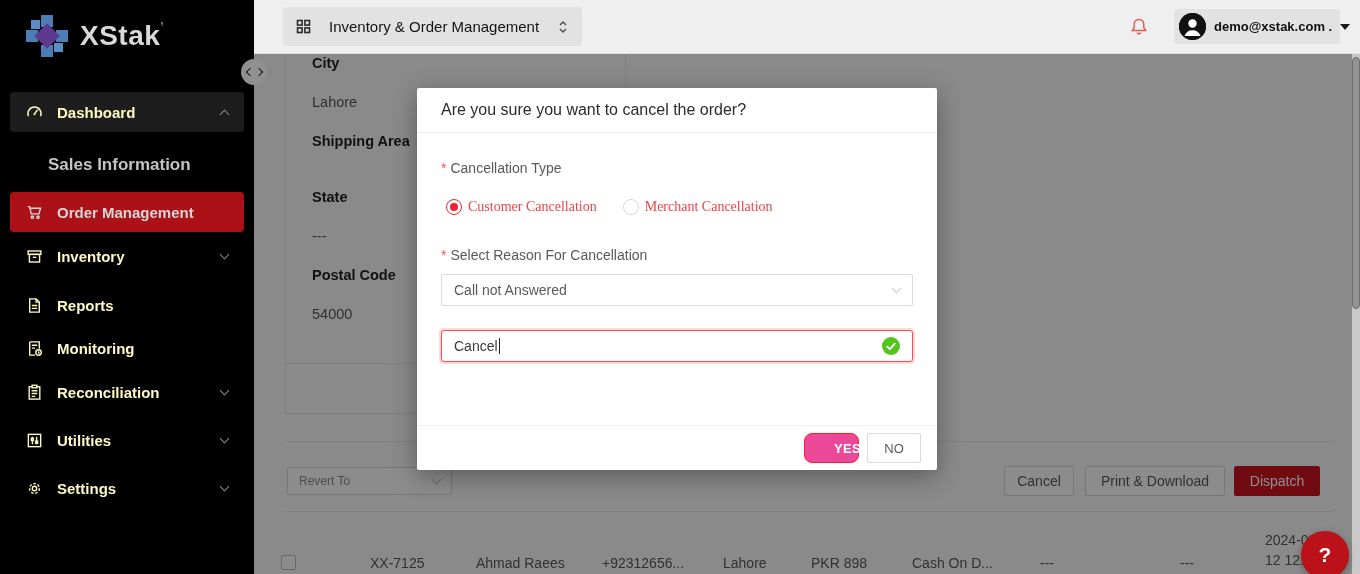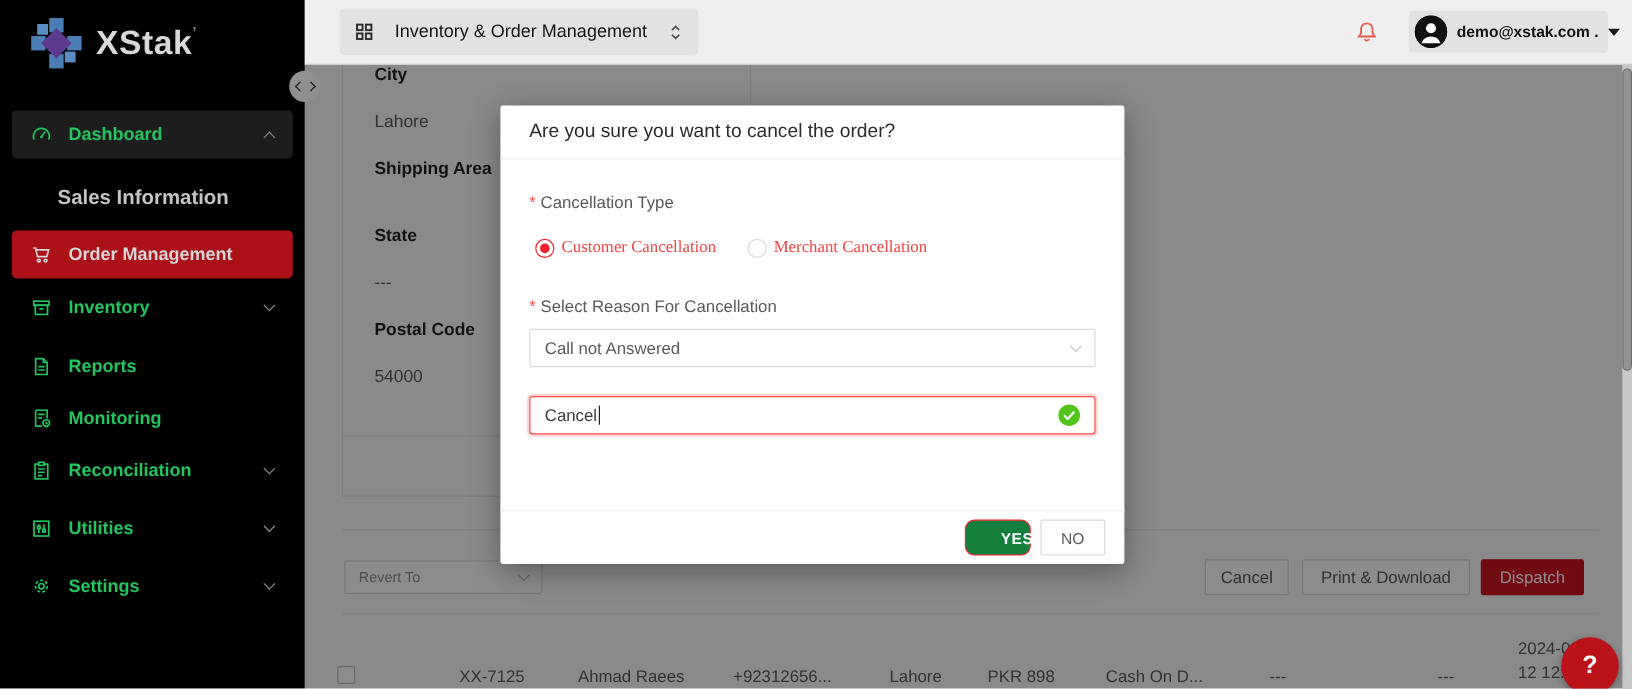--- a/index.html
+++ b/index.html
@@ -6,21 +6,21 @@
   html,body { width:1360px; height:574px; overflow:hidden; background:#fff;
               font-family:"Liberation Sans", sans-serif; }
   #app { position:relative; width:1360px; height:574px; overflow:hidden; background:#fff; }
 
   
   .sidebar { position:absolute; left:0; top:0; width:254px; height:574px; background:#000; z-index:10; }
   .logo { position:absolute; left:24px; top:13px; display:flex; align-items:center; gap:10px; }
   .logo-text { color:#d9d9d9; font-size:28px; font-weight:600; letter-spacing:.5px; }
   .logo-mark { color:#8a8a8a; font-size:12px; vertical-align:top; }
   .nav-item { position:absolute; left:10px; width:234px; height:40px; display:flex; align-items:center;
-              padding:0 16px; color:#22c55e; font-size:15px; font-weight:600; border-radius:4px; cursor:pointer; }
+              padding:0 16px; color:#fef9c3; font-size:15px; font-weight:600; border-radius:4px; cursor:pointer; }
   .nav-item .nav-icon { width:17px; height:17px; display:flex; align-items:center; justify-content:center; }
   .nav-item .nav-label { margin-left:14px; }
   .nav-item.active-dark { background:#1d1d1d; }
   .nav-item.active-red { background:#ab1116; color:#d6d6d6; }
   .nav-sub { position:absolute; left:48px; color:#c4c4c4; font-size:17px; font-weight:700; cursor:pointer; }
   .chev { width:7px; height:7px; border-right:1.7px solid #8a8a8a; border-bottom:1.7px solid #8a8a8a; display:inline-block; }
   .chev.up   { transform:rotate(-135deg); margin-top:4px; }
   .chev.down { transform:rotate(45deg); margin-bottom:3px; }
   .chev.auto { margin-left:auto; }
 
@@ -42,21 +42,21 @@
   .content { position:absolute; left:254px; top:54px; width:1106px; height:520px; background:#fcfcfc; z-index:1; }
   .vline, .hline { position:absolute; background:#e8e8e8; }
   .detail-label { position:absolute; left:58px; font-size:14.5px; font-weight:700; color:#1f1f1f; }
   .detail-value { position:absolute; left:58px; font-size:14.5px; color:#595959; }
   .select-box { position:absolute; background:#fff; border:1px solid #d9d9d9; border-radius:2px;
                 display:flex; align-items:center; padding:0 11px; font-size:12px; color:#8c8c8c; cursor:pointer; }
   .select-box .chev { border-color:#bfbfbf; margin-left:auto; transform:rotate(45deg); margin-bottom:3px; }
   .btn { position:absolute; height:30px; border:1px solid #d9d9d9; border-radius:2px; background:#fff; color:#595959;
          font-size:14px; display:flex; align-items:center; justify-content:center; cursor:pointer; }
   .btn.danger { background:#cf1322; border-color:#cf1322; color:#fff; }
-  .cell { position:absolute; top:500px; height:18px; font-size:14px; color:#595959; text-align:center; line-height:18px; white-space:nowrap; }
+  .cell { position:absolute; top:500px; height:18px; font-size:14px; color:#595959; text-align:left; line-height:18px; white-space:nowrap; }
   .checkbox { position:absolute; width:15px; height:15px; background:#fff; border:1px solid #bfbfbf; border-radius:2px; cursor:pointer; }
   .date-cell { position:absolute; left:1011px; font-size:14px; color:#595959; line-height:20px; }
 
   
   .mask { position:absolute; left:254px; top:54px; width:1106px; height:520px; background:rgba(0,0,0,0.45); z-index:50; }
   .collapse-toggle { position:absolute; left:241px; top:59px; width:26px; height:26px; border-radius:50%;
                      background:#909090; z-index:60; display:flex; align-items:center; justify-content:center; gap:3px; cursor:pointer; }
   .collapse-toggle .c { width:6px; height:6px; border-right:1.6px solid #1a1a1a; border-bottom:1.6px solid #1a1a1a; }
   .collapse-toggle .c.l { transform:rotate(135deg); }
   .collapse-toggle .c.r { transform:rotate(-45deg); }
@@ -90,21 +90,21 @@
   .modal-select .chev { border-color:#c9c9c9; margin-left:auto; transform:rotate(45deg); margin-bottom:3px; }
   .comment-input { position:relative; height:32px; border:1px solid #ff4d4f; border-radius:3px; background:#fff;
                    box-shadow:0 0 0 2px rgba(255,77,79,.22); display:flex; align-items:center; padding:0 12px;
                    font-size:14px; color:#3a3a3a; cursor:text; }
   .text-caret { display:inline-block; width:1px; height:16px; background:#222; margin-left:1px; animation:blink 1s step-end infinite; }
   @keyframes blink { 50% { opacity:0; } }
   .valid-badge { margin-left:auto; width:18px; height:18px; border-radius:50%; background:#52c41a;
                  display:flex; align-items:center; justify-content:center; }
   .modal-footer { height:45px; border-top:1px solid #f0f0f0; display:flex; align-items:center;
                   justify-content:flex-end; gap:8px; padding:0 16px; }
-  .btn-yes { width:55px; height:30px; background:#15803d; border:1px solid #f5222d; border-radius:8px;
+  .btn-yes { width:55px; height:30px; background:#ec4899; border:1px solid #f5222d; border-radius:8px;
              color:#fff; font-size:13px; font-weight:700; letter-spacing:.3px; cursor:pointer;
              display:flex; align-items:center; justify-content:center;padding-left:32px; }
   .btn-no { width:54px; height:30px; background:#fff; border:1px solid #d9d9d9; border-radius:2px;
             color:#595959; font-size:13px; cursor:pointer; display:flex; align-items:center; justify-content:center; }
 
   svg { display:block; }
 </style>
 </head>
 <body>
 

